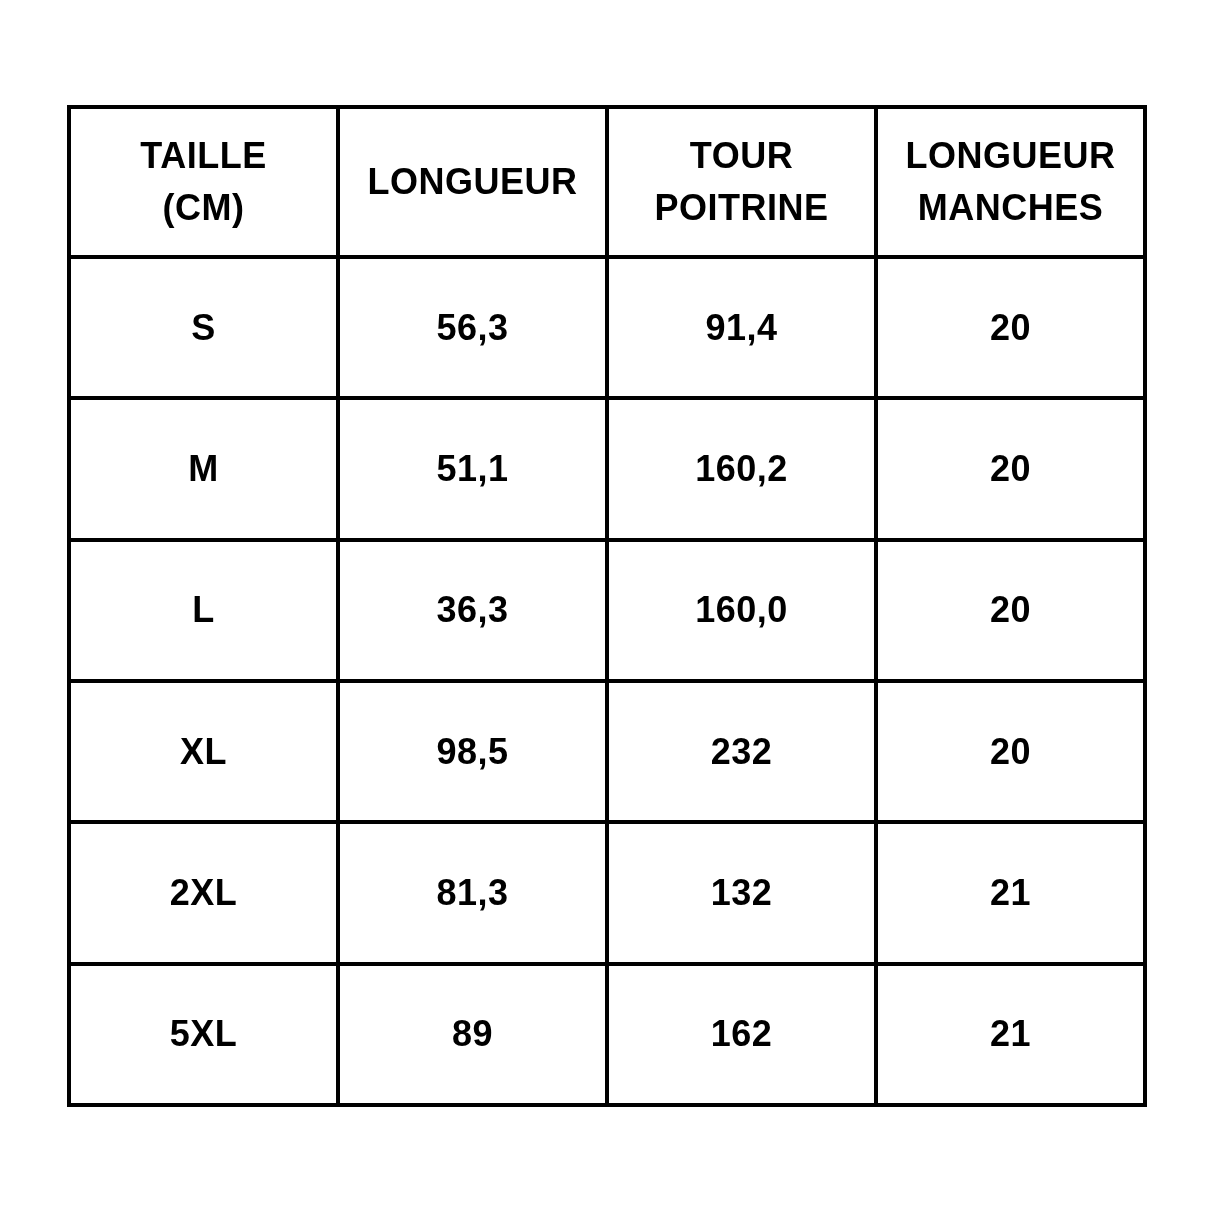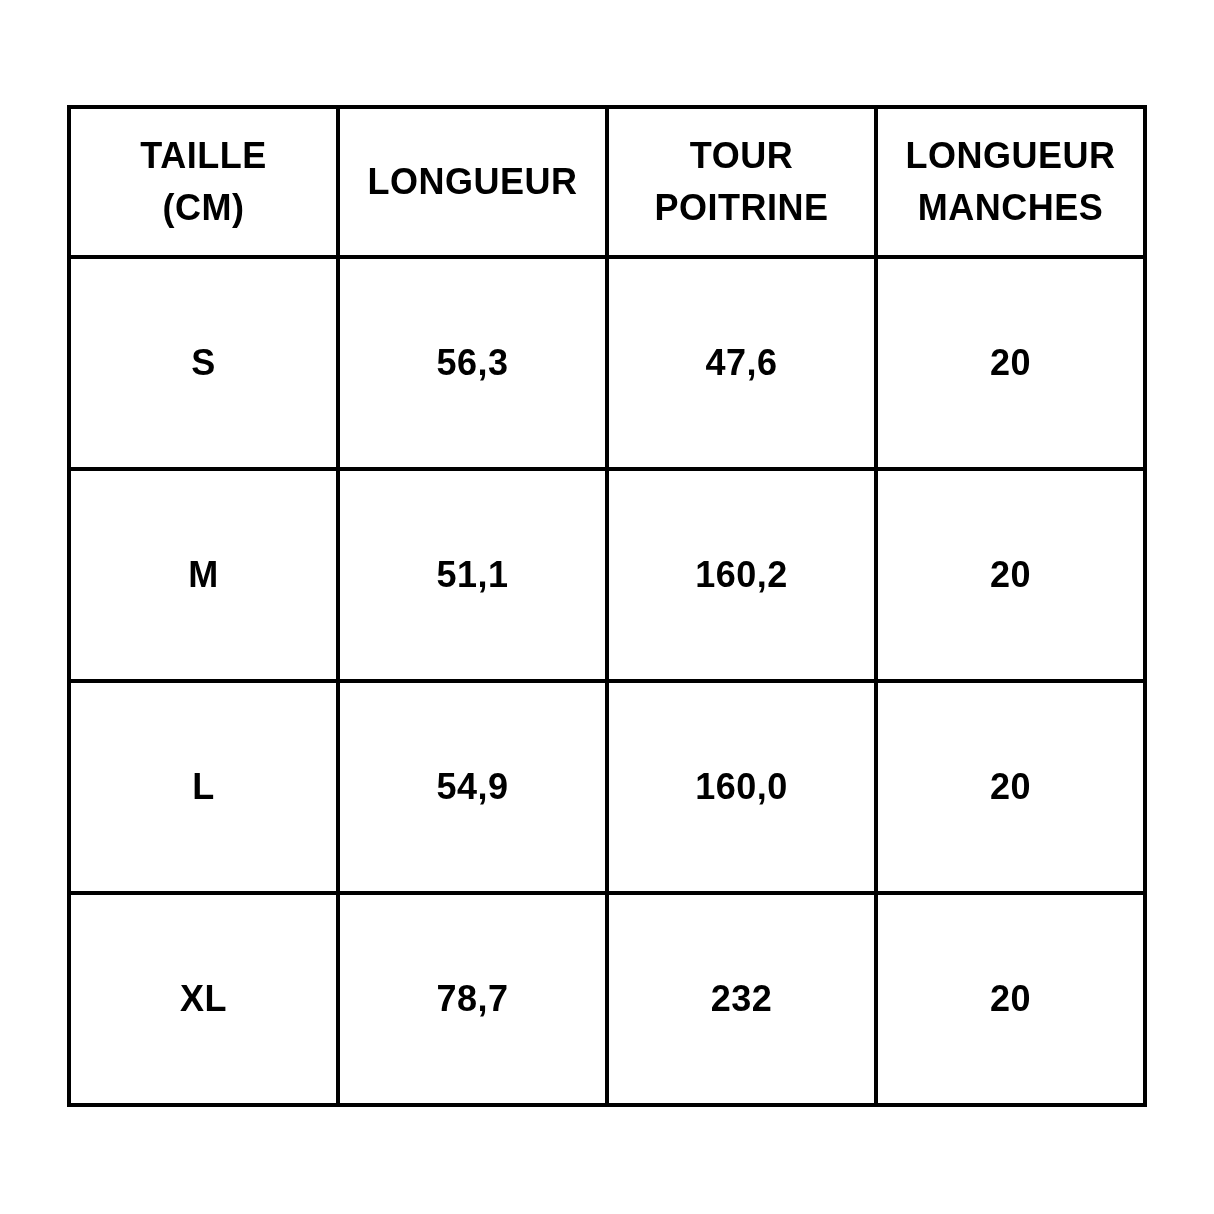--- a/index.html
+++ b/index.html
@@ -65,36 +65,48 @@
         <th>TOUR
 POITRINE</th>
         <th>LONGUEUR
 MANCHES</th>
       </tr>
     </thead>
     <tbody>
       <tr>
         <td>S</td>
         <td>56,3</td>
-        <td>47,6</td>
+        <td>91,4</td>
         <td>20</td>
       </tr>
       <tr>
         <td>M</td>
         <td>51,1</td>
         <td>160,2</td>
         <td>20</td>
       </tr>
       <tr>
         <td>L</td>
-        <td>54,9</td>
+        <td>36,3</td>
         <td>160,0</td>
         <td>20</td>
       </tr>
       <tr>
         <td>XL</td>
-        <td>78,7</td>
+        <td>98,5</td>
         <td>232</td>
         <td>20</td>
+      </tr>
+      <tr>
+        <td>2XL</td>
+        <td>81,3</td>
+        <td>132</td>
+        <td>21</td>
+      </tr>
+      <tr>
+        <td>5XL</td>
+        <td>89</td>
+        <td>162</td>
+        <td>21</td>
       </tr>
     </tbody>
   </table>
 </div>
 
 </body></html>

